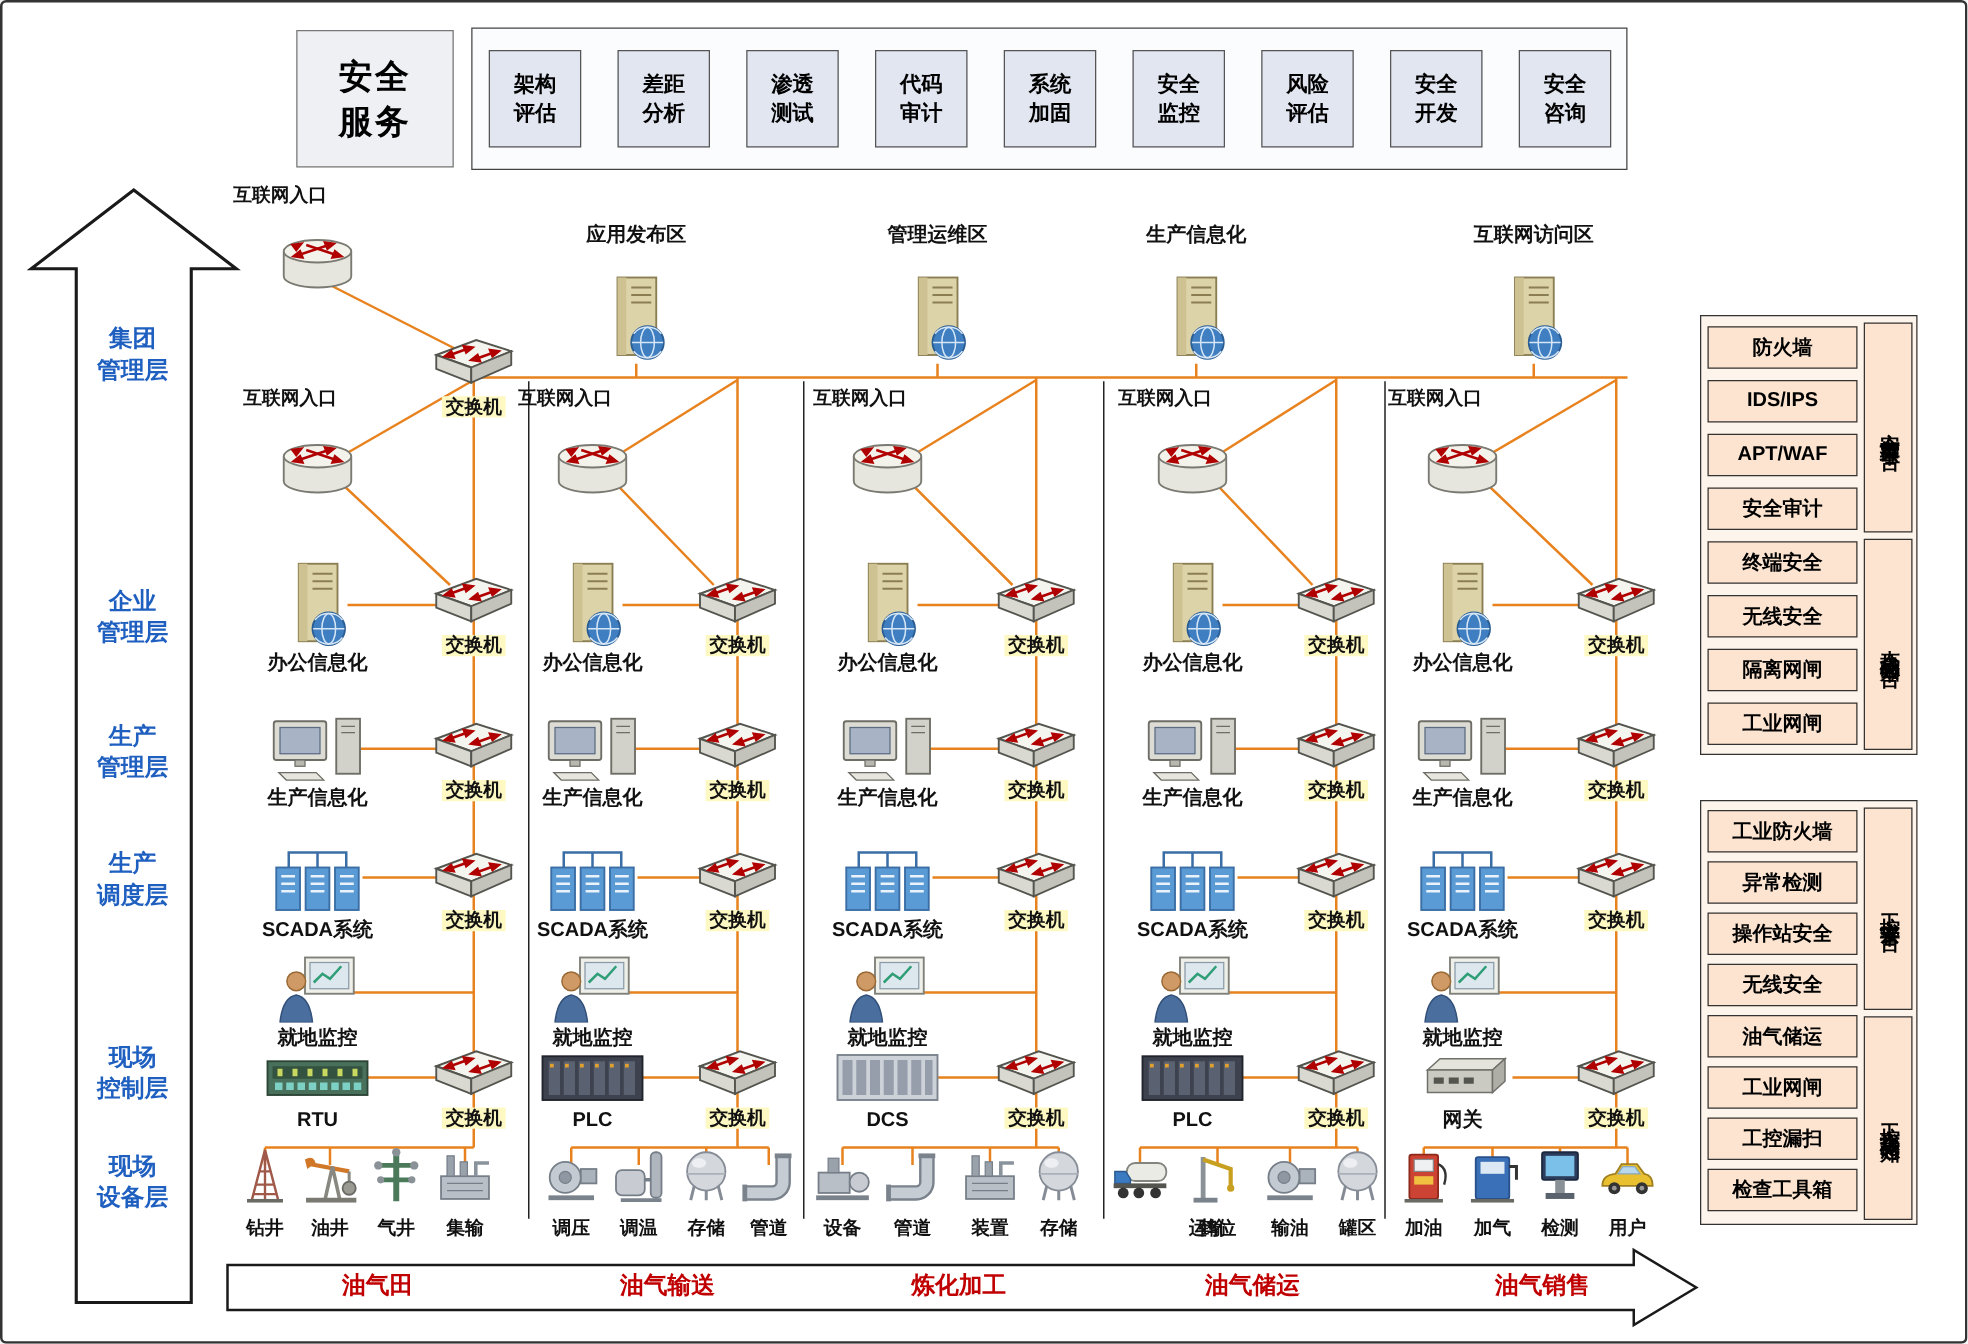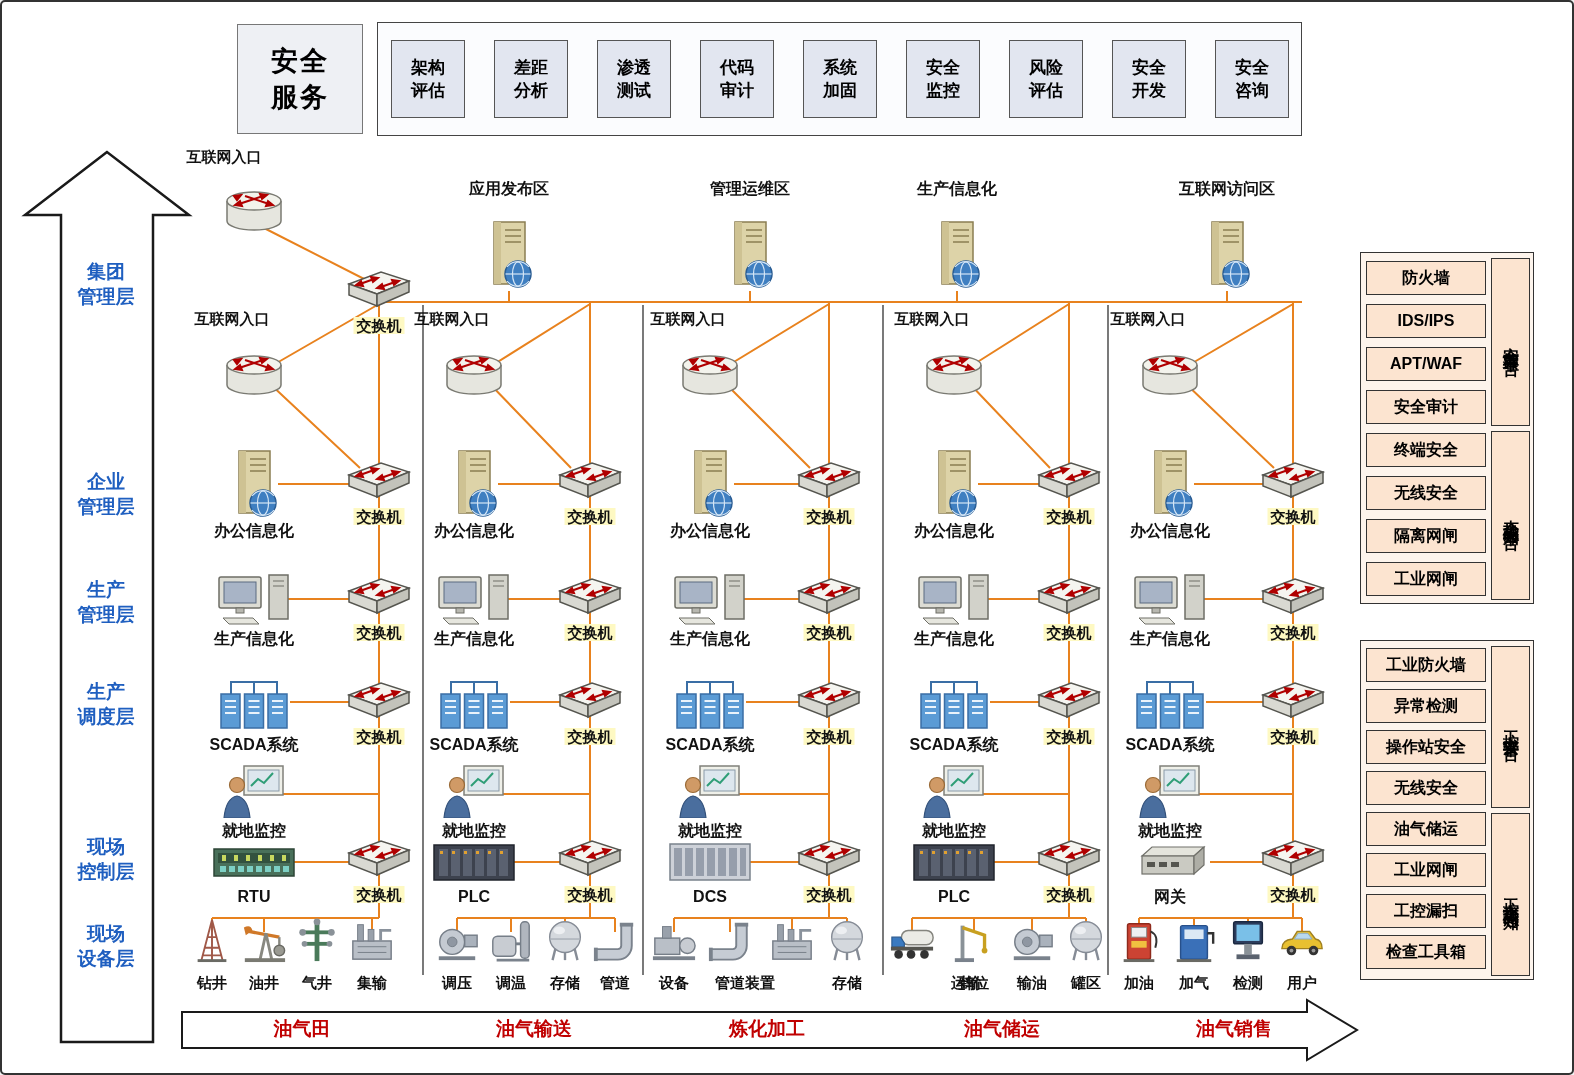--- a/index.html
+++ b/index.html
@@ -513,21 +513,21 @@
         <use href="#sym-pumpunit"></use>
       </svg></div>
 <div class="lbl s15" style="left:672px;top:972px">设备</div>
 <div class="node" style="left:728px;top:938px"><svg width="46" height="46">
         <use href="#sym-pipe"></use>
       </svg></div>
 <div class="lbl s15" style="left:728px;top:972px">管道</div>
 <div class="node" style="left:790px;top:938px"><svg width="46" height="46">
         <use href="#sym-plant"></use>
       </svg></div>
-<div class="lbl s15" style="left:758px;top:972px">装置</div>
+<div class="lbl s15" style="left:790px;top:972px">装置</div>
 <div class="node" style="left:845px;top:938px"><svg width="46" height="46">
         <use href="#sym-sphere"></use>
       </svg></div>
 <div class="lbl s15" style="left:845px;top:972px">存储</div>
 
 <div class="lbl s15" style="left:930px;top:308px">互联网入口</div>
 <div class="node" style="left:952px;top:372px"><svg width="64" height="48">
         <use href="#sym-router"></use>
       </svg></div>
 <div class="node" style="left:952px;top:482px"><svg width="56" height="72">

